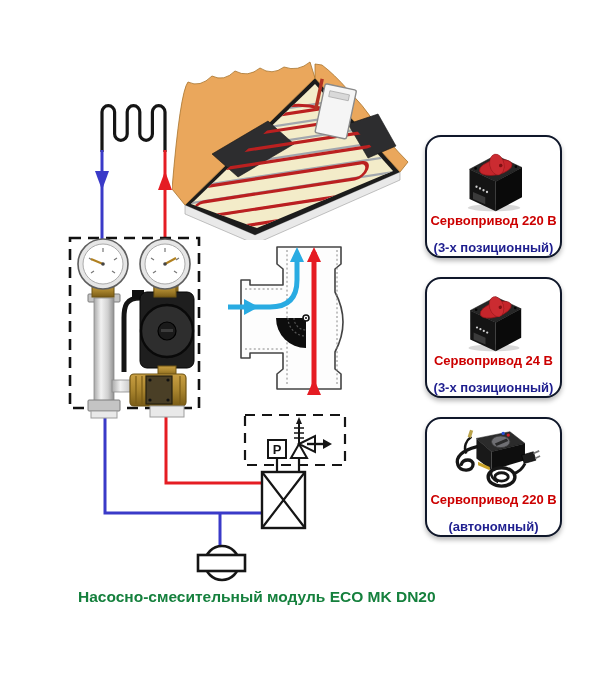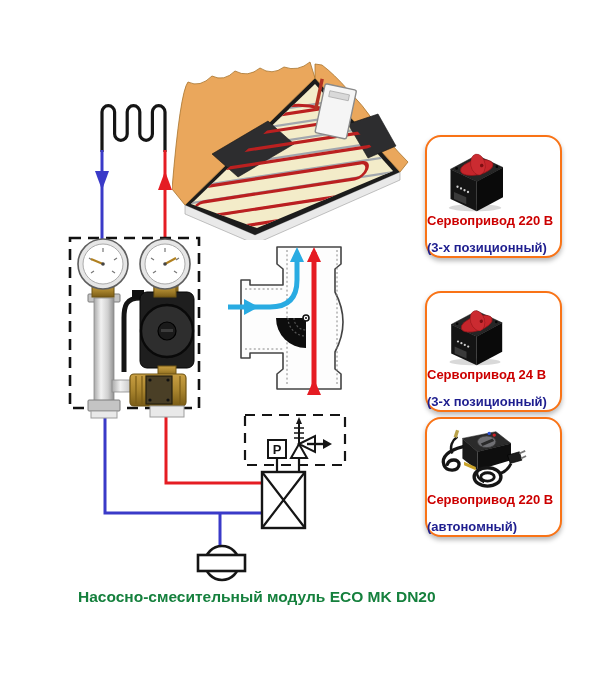--- a/index.html
+++ b/index.html
@@ -1,22 +1,22 @@
 <!DOCTYPE html>
 <html><head>
 <meta charset="utf-8">
 <style>
   html,body{margin:0;padding:0;background:#fff;}
   #page{position:relative;width:600px;height:700px;background:#fff;overflow:hidden;
         font-family:"Liberation Sans",sans-serif;}
   .abs{position:absolute;}
   .option-card{position:absolute;left:425px;width:137px;background:#fff;
-      border:2px solid #f97316;border-radius:16px;
+      border:2px solid #0f172a;border-radius:16px;
       box-shadow:0 3px 5px rgba(0,0,0,.28);
-      display:flex;flex-direction:column;align-items:flex-start;box-sizing:border-box;}
+      display:flex;flex-direction:column;align-items:center;box-sizing:border-box;}
   .option-card .photo{margin-top:6px;}
   .option-line1{color:#cc0000;font-weight:bold;font-size:13px;line-height:16px;text-align:center;}
   .option-line2{color:#1e1e8f;font-weight:bold;font-size:13px;line-height:17px;text-align:center;margin-top:10px;}
   #caption{position:absolute;left:78px;top:588px;width:460px;color:#15803d;
       font-weight:bold;font-size:15.5px;}
   svg{display:block;}
 </style>
 </head>
 <body>
 
@@ -229,21 +229,21 @@
       <circle cx="30" cy="50" r="1.3" fill="#cfcfcf"></circle>
         <circle cx="34" cy="52" r="1.3" fill="#cfcfcf"></circle>
       <circle cx="38" cy="54" r="1.3" fill="#cfcfcf"></circle>
         <circle cx="42" cy="56" r="1.3" fill="#cfcfcf"></circle>
       <polygon points="26,56 40,62 40,70 26,64" fill="#3a3a3a"></polygon>
     </svg>
     <div class="option-line1">Сервопривод 220 В</div>
     <div class="option-line2">(3-х позиционный)</div>
   </div>
 
-  <div class="option-card" style="top:291px;height:121px">
+  <div class="option-card" style="top:277px;height:121px">
     <svg class="photo" width="96" height="72" viewBox="0 0 100 80">
       <ellipse cx="50" cy="74" rx="30" ry="4" fill="rgba(0,0,0,0.15)"></ellipse>
       <polygon points="22,30 52,14 82,28 52,44" fill="#262626" stroke="#0c0c0c" stroke-width="0.6"></polygon>
       <polygon points="22,30 52,44 52,78 22,64" fill="#141414"></polygon>
       <polygon points="52,44 82,28 82,62 52,78" fill="#0a0a0a"></polygon>
       <circle cx="29" cy="29" r="1.5" fill="#050505"></circle>
         <circle cx="75" cy="27" r="1.5" fill="#050505"></circle>
       <g transform="translate(52,29) rotate(-18)">
         <ellipse cx="0" cy="0" rx="19" ry="8.5" fill="#c5252b" stroke="#8e1418" stroke-width="0.8"></ellipse>
         <ellipse cx="2" cy="-3" rx="8" ry="12" fill="#c5252b" stroke="#8e1418" stroke-width="0.8"></ellipse>

